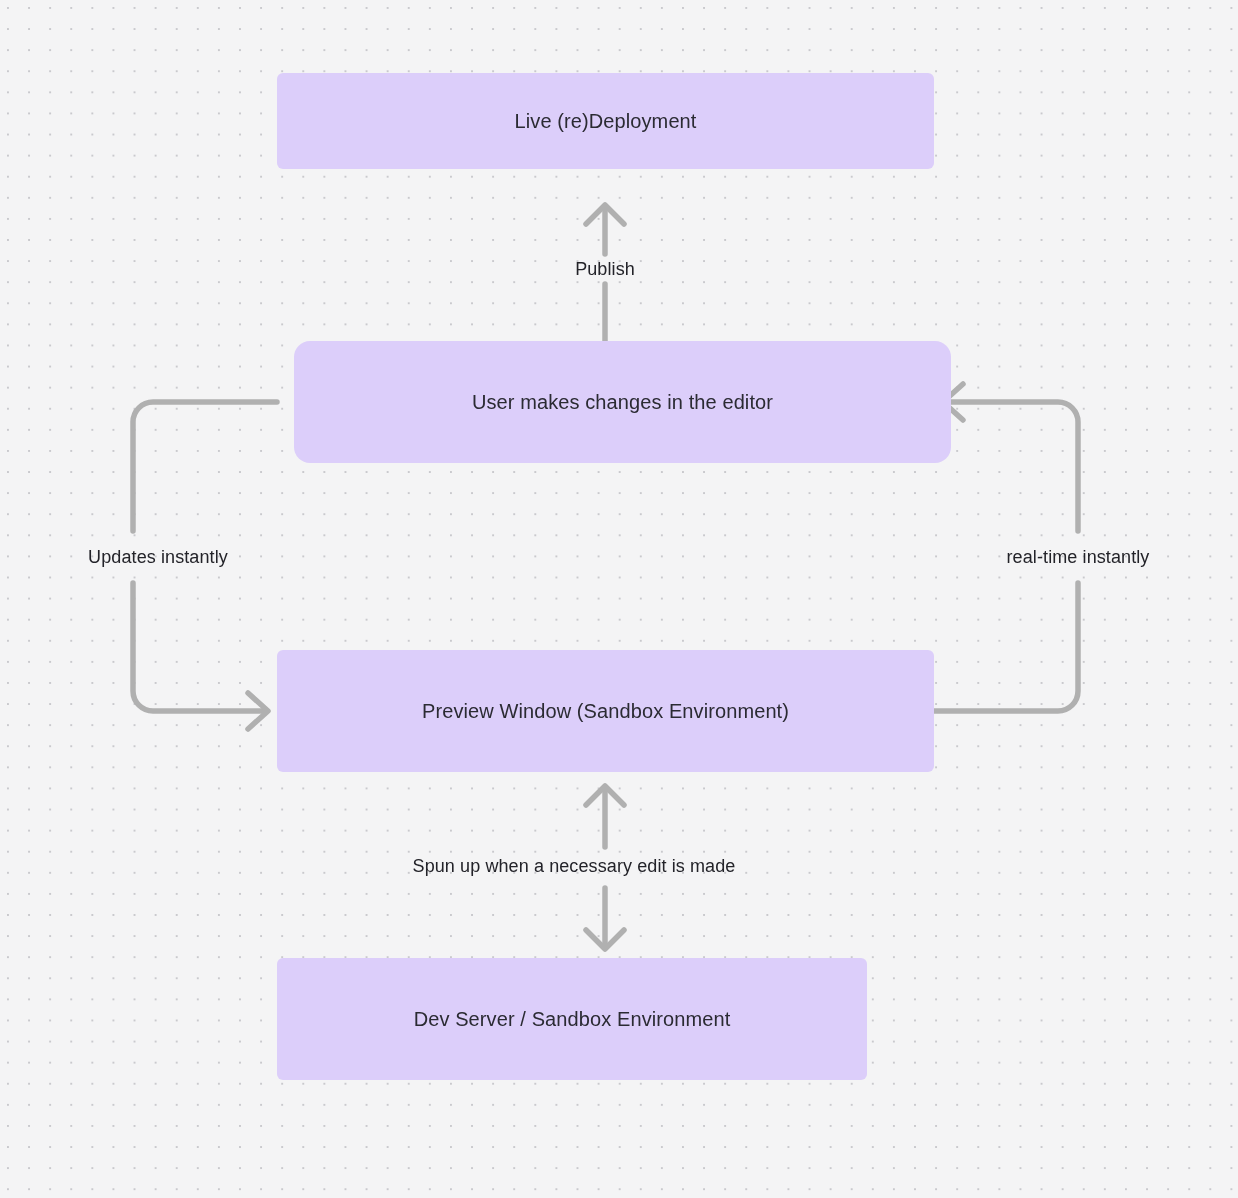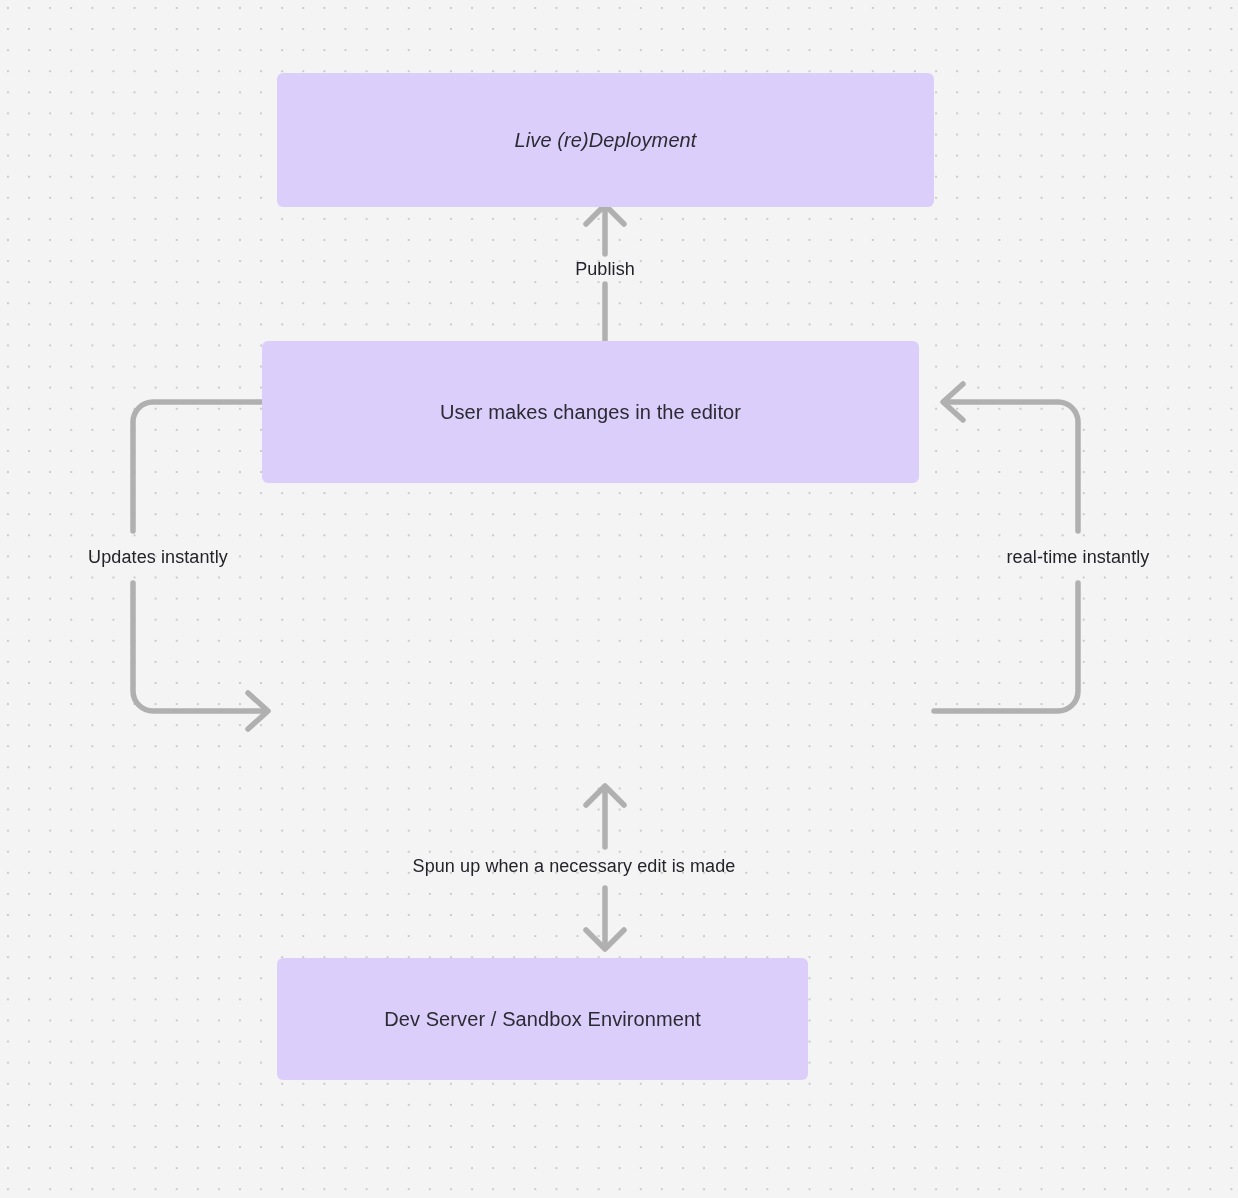--- a/index.html
+++ b/index.html
@@ -85,30 +85,33 @@
     </g>
 
     <g>
       <path d="M 605 847 L 605 789" stroke="#b0b0b0" stroke-width="5.5" fill="none" stroke-linecap="round"></path>
       <path d="M 586 805 L 605 786 L 624 805" stroke="#b0b0b0" stroke-width="5.5" fill="none" stroke-linecap="round" stroke-linejoin="round"></path>
       <path d="M 605 888 L 605 946" stroke="#b0b0b0" stroke-width="5.5" fill="none" stroke-linecap="round"></path>
       <path d="M 586 930 L 605 949 L 624 930" stroke="#b0b0b0" stroke-width="5.5" fill="none" stroke-linecap="round" stroke-linejoin="round"></path>
     </g>
   </svg>
 
-  <div class="node" style="left:277px; top:73px; width:657px; height:134px;font-style:italic;">
+  <div class="node" style="left:277px; top:73px; width:657px; height:96px;">
     <span class="node-label">Live (re)Deployment</span>
   </div>
 
-  <div class="node" style="left:262px; top:341px; width:657px; height:142px;">
+  <div class="node" style="left:294px; top:341px; width:657px; height:122px;border-radius:16px;">
     <span class="node-label">User makes changes in the editor</span>
   </div>
 
+  <div class="node" style="left:277px; top:650px; width:657px; height:122px;">
+    <span class="node-label">Preview Window (Sandbox Environment)</span>
+  </div>
 
-  <div class="node" style="left:277px; top:958px; width:531px; height:122px;">
+  <div class="node" style="left:277px; top:958px; width:590px; height:122px;">
     <span class="node-label">Dev Server / Sandbox Environment</span>
   </div>
 
   <div class="edge-label" style="left:605px; top:269px;">Publish</div>
 
   <div class="edge-label" style="left:133px; top:557px;margin-left:25px;">Updates instantly</div>
 
   <div class="edge-label" style="left:1078px; top:557px;">real-time instantly</div>
 
   <div class="edge-label" style="left:574px; top:866px;">Spun up when a necessary edit is made</div>

